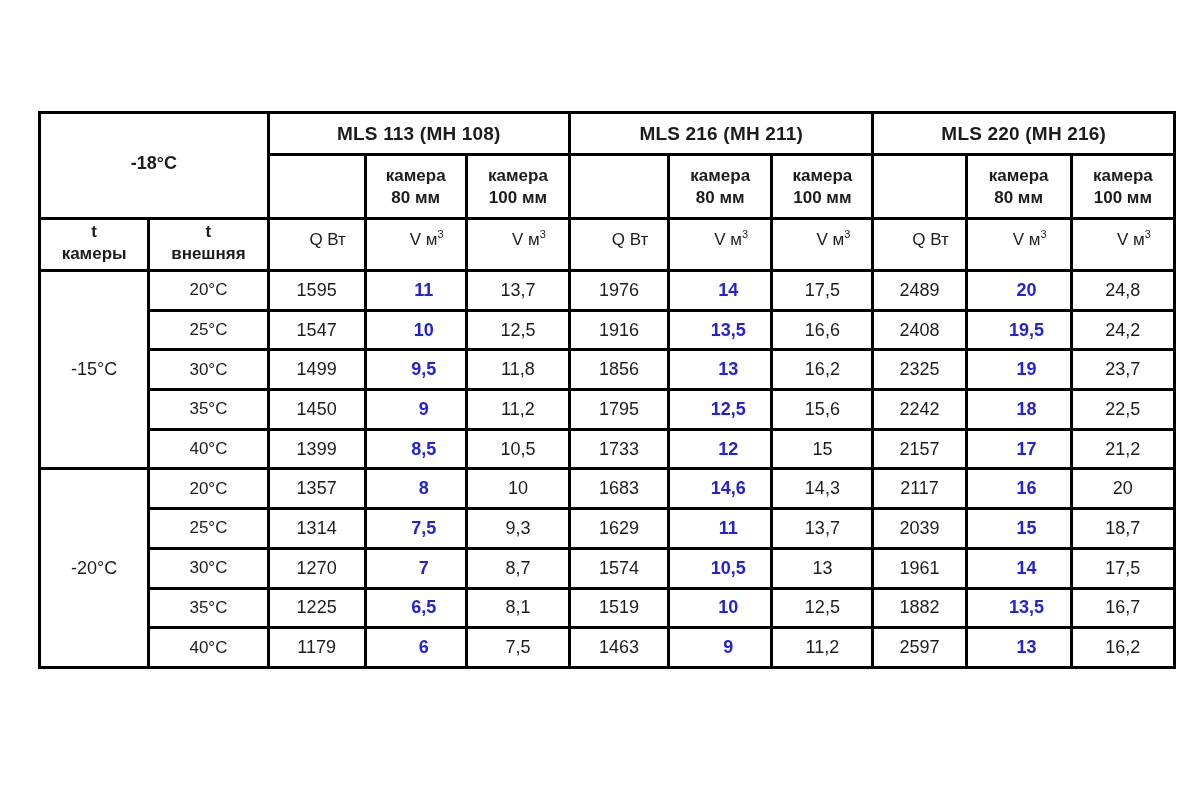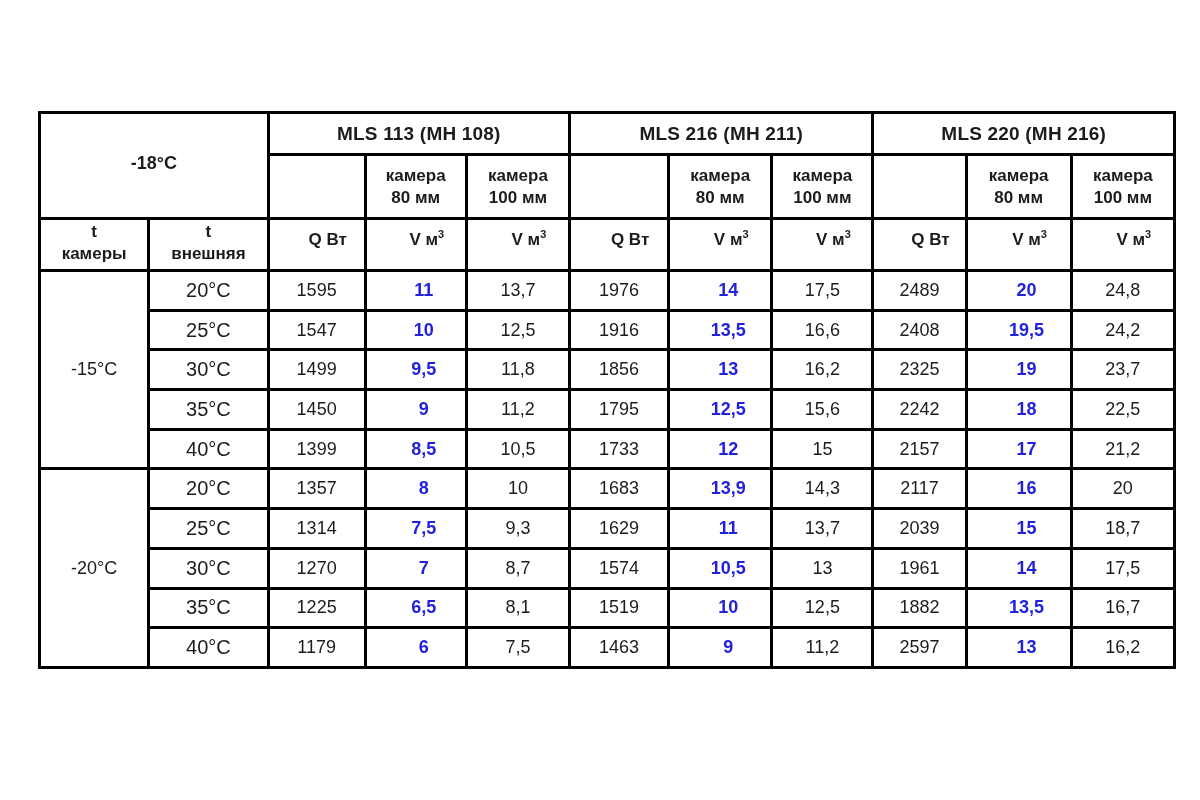--- a/index.html
+++ b/index.html
@@ -28,29 +28,29 @@
     overflow: hidden;
   }
 
   
   tr.r-models    { height: 42px; }
   tr.r-chambers  { height: 64px; }
   tr.r-units     { height: 52px; }
   .model-title   { font-size: 19px; font-weight: bold; letter-spacing: 0.2px; }
   .corner-cell   { vertical-align: bottom; font-size: 18px; font-weight: bold; padding-bottom: 5px; margin-top: 20px; }
   .chamber-head  { font-size: 17px; font-weight: bold; line-height: 1.28; vertical-align: middle; }
-  .unit-head     { font-size: 17px; font-weight: bold; vertical-align: bottom; padding-bottom: 9px; line-height: 1.15; padding-left: 22px; }
+  .unit-head     { font-size: 17px; font-weight: normal; vertical-align: bottom; padding-bottom: 9px; line-height: 1.15; padding-left: 22px; }
   .unit-head sup { font-size: 11px; line-height: 0; }
   .two-line      { font-size: 17px; font-weight: bold; line-height: 1.28; vertical-align: bottom; padding-bottom: 4px; }
 
   
   tbody tr.data-row { height: 39.7px; }
   .num        { font-size: 18px; font-weight: normal; }
   .v80        { color: #2222dd; font-weight: bold; padding-left: 16px; }
-  .t-ext      { font-size: 20px; margin-top: 48px; }
+  .t-ext      { font-size: 17px; margin-top: 48px; }
   .t-cam      { font-size: 18px; font-weight: normal; }
 </style>
 </head>
 <body>
 
 <div class="page">
   <table class="spec">
     <colgroup>
       <col style="width:108px">
         <col style="width:118px">
@@ -160,21 +160,21 @@
         <td class="num">21,2</td>
       </tr>
 
       <tr class="data-row">
         <td class="t-cam" rowspan="5">-20°C</td>
         <td class="t-ext">20°C</td>
         <td class="num">1357</td>
         <td class="num v80">8</td>
         <td class="num">10</td>
         <td class="num">1683</td>
-        <td class="num v80">13,9</td>
+        <td class="num v80">14,6</td>
         <td class="num">14,3</td>
         <td class="num">2117</td>
         <td class="num v80">16</td>
         <td class="num">20</td>
       </tr>
       <tr class="data-row">
         <td class="t-ext">25°C</td>
         <td class="num">1314</td>
         <td class="num v80">7,5</td>
         <td class="num">9,3</td>

